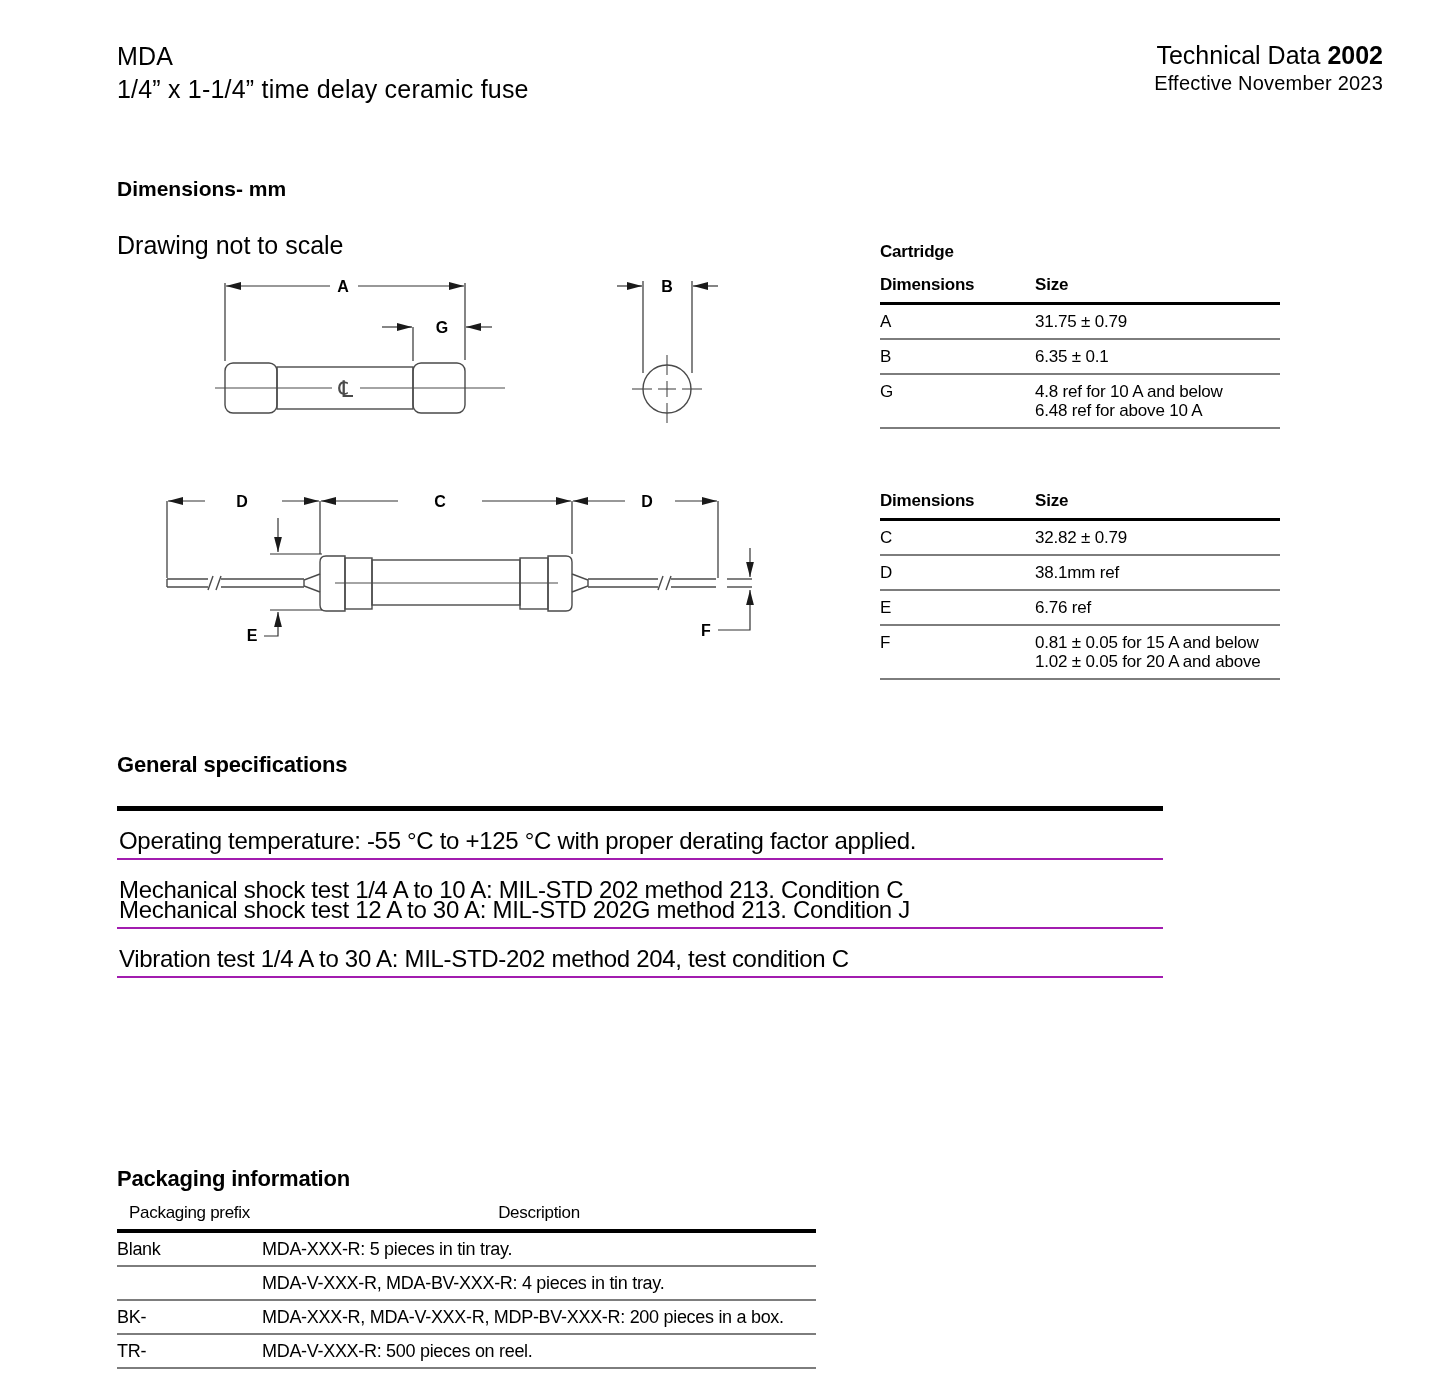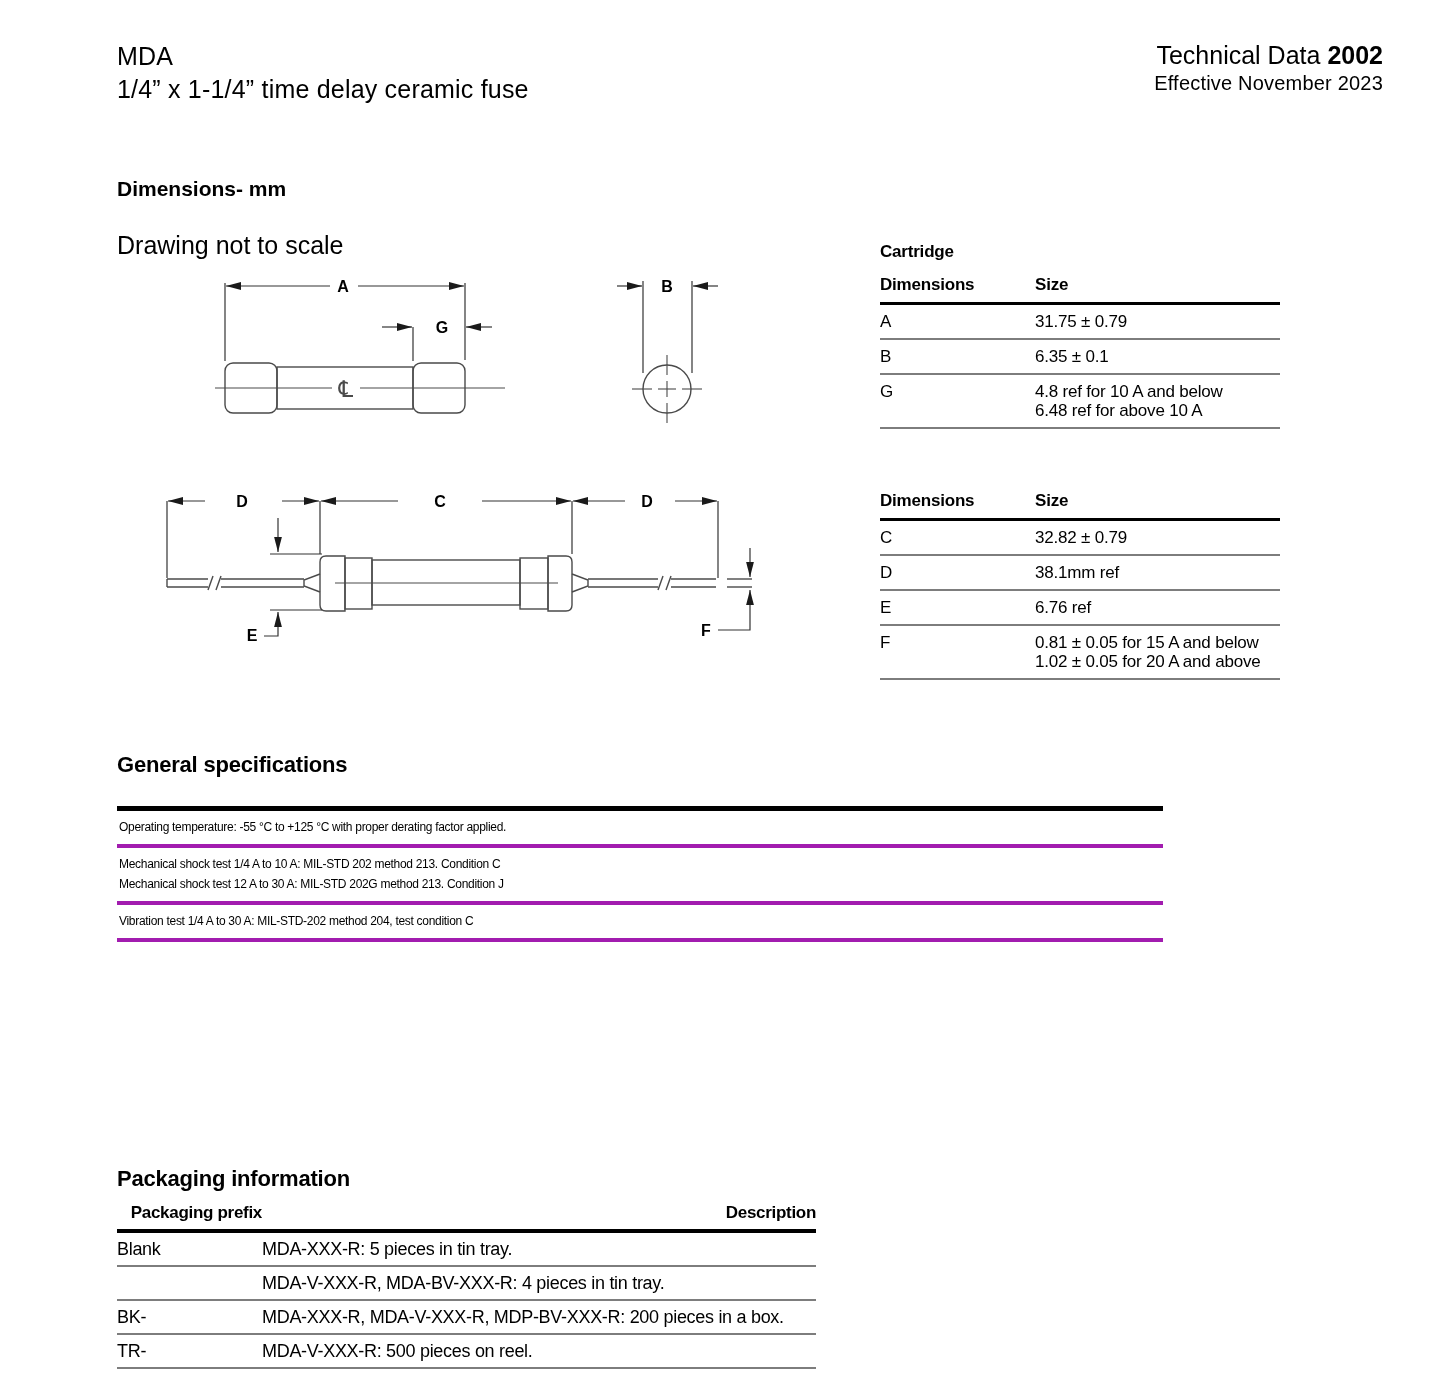--- a/index.html
+++ b/index.html
@@ -32,28 +32,28 @@
   }
   table.dim-table td{
     font-size:17px;letter-spacing:-.2px;line-height:19px;
     padding:7px 0 7px 0;border-bottom:2px solid #7d7d7d;vertical-align:top;
   }
   .pre{white-space:pre-line;}
 
   
   .specs-table{width:1046px;border-top:5px solid #000;}
   .specs-row{
-    font-size:12px;letter-spacing:-.3px;line-height:20px;
-    padding:6px 0 7px 2px;border-bottom:4px solid #a21caf;white-space:pre-line;
+    font-size:24px;letter-spacing:-.3px;line-height:20px;
+    padding:20px 0 7px 2px;border-bottom:2px solid #a21caf;white-space:pre-line;
   }
 
   
   .pack-table{width:699px;border-collapse:collapse;table-layout:fixed;}
   .pack-table th{
-    text-align:right;font-size:17px;font-weight:bold;letter-spacing:-.3px;
+    text-align:center;font-size:17px;font-weight:normal;letter-spacing:-.3px;
     padding:3px 0 6px 0;border-bottom:4px solid #000;
   }
   .pack-table td{
     font-size:18px;letter-spacing:-.3px;line-height:20px;
     padding:6px 0 6px 0;border-bottom:2px solid #7d7d7d;vertical-align:top;
   }
 
   
   svg .outline{stroke:#4a4a4a;stroke-width:1.4;fill:none;}
   svg .thin{stroke:#4a4a4a;stroke-width:1.1;fill:none;}

